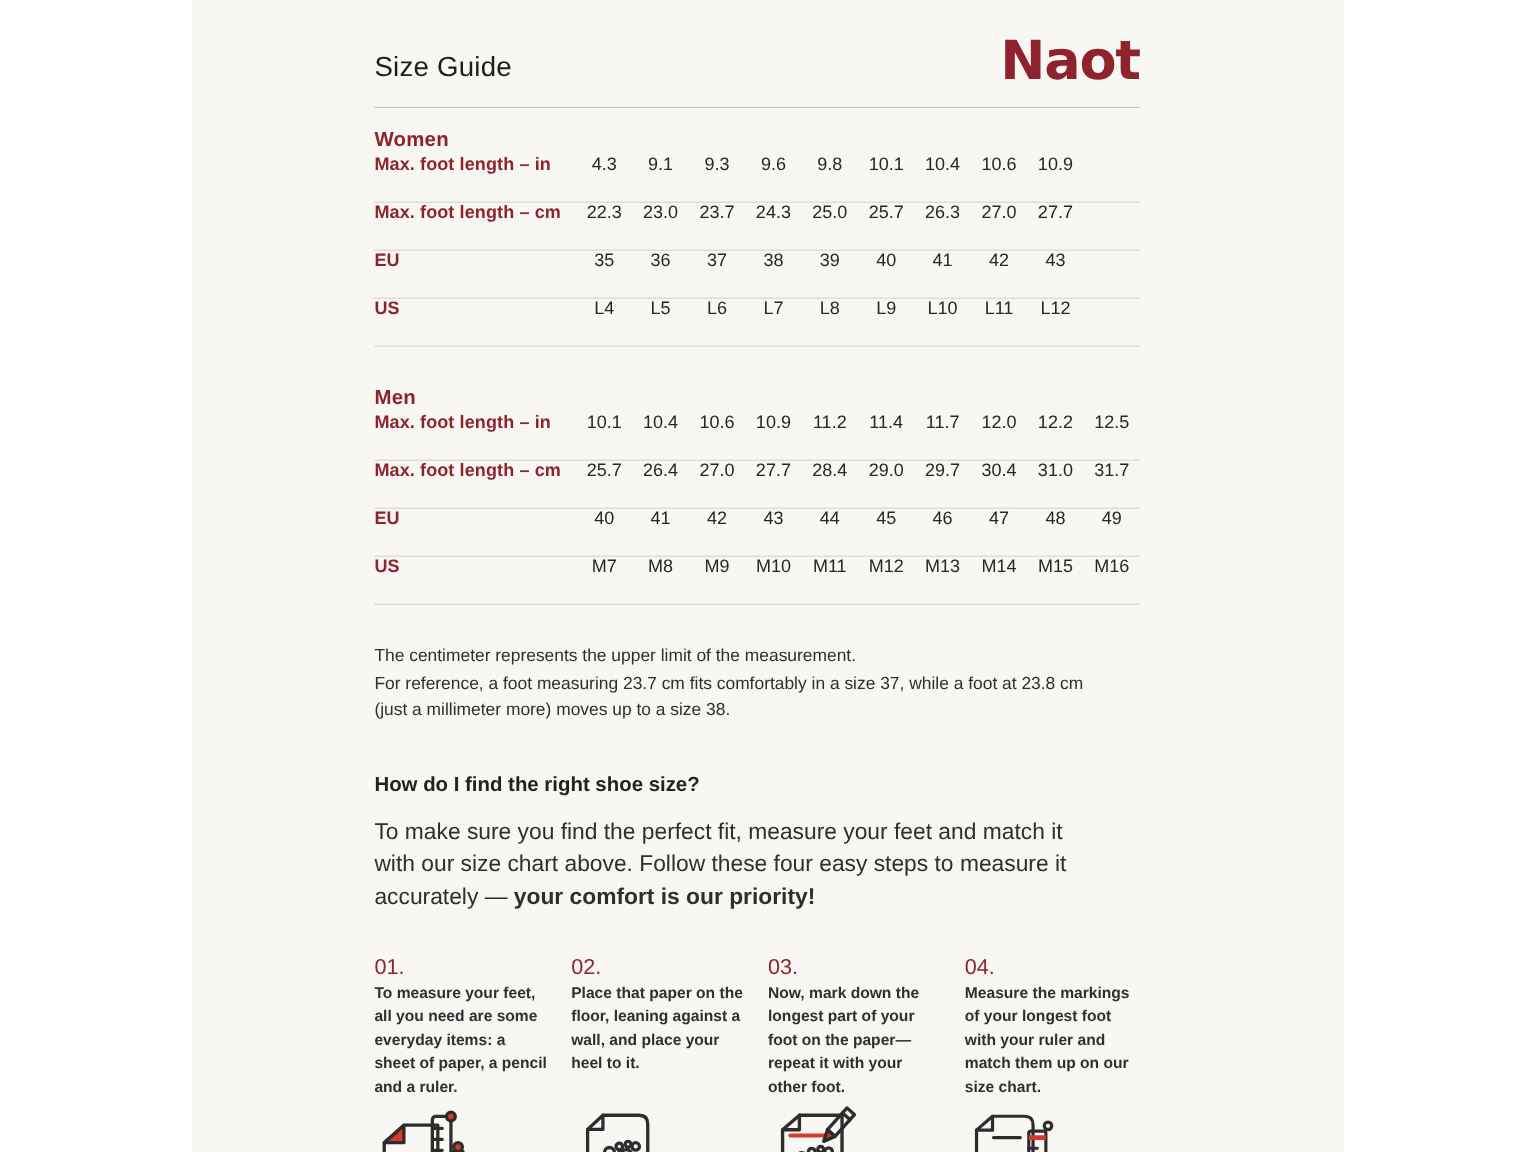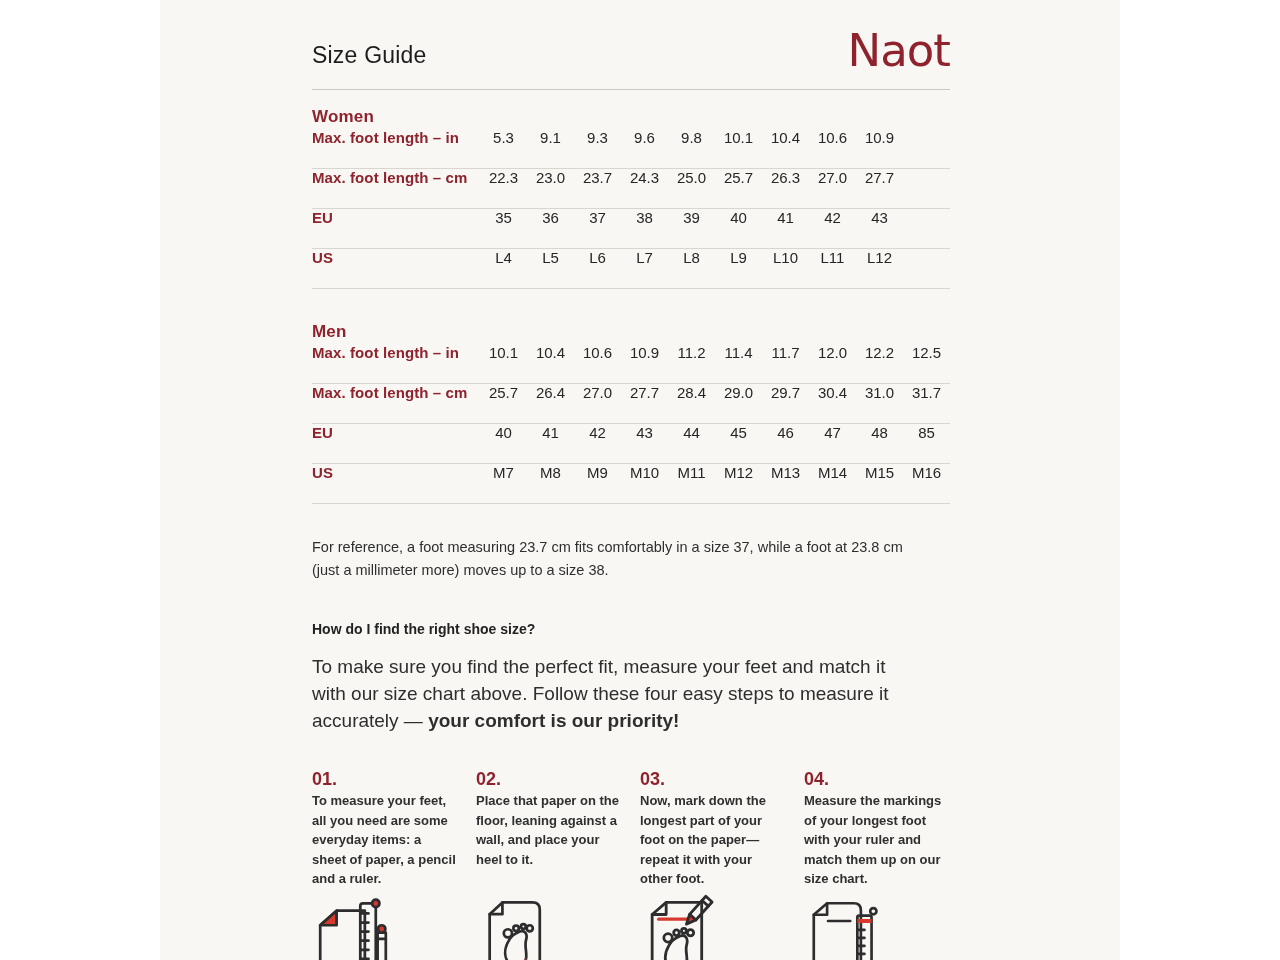--- a/index.html
+++ b/index.html
@@ -21,21 +21,21 @@
     width:960px;height:960px;margin:0 auto;background:var(--page-bg);
     padding:30px 170px 0 152px;
   }
   
   .header{
     display:flex;justify-content:space-between;align-items:flex-start;
     border-bottom:1px solid #ccc9c5;padding-bottom:16px;
   }
   .page-title{font-size:23px;color:#1d1d1d;margin-top:12px;letter-spacing:.2px;}
   .brand-logo{
-    font-family:"DejaVu Sans",sans-serif;font-size:45px;font-weight:400;
+    font-family:"DejaVu Sans",sans-serif;font-size:45px;font-weight:700;
     color:var(--maroon);letter-spacing:-1px;line-height:1;margin-top:-2px;
   }
   
   .section-heading{
     color:var(--maroon);font-size:17px;font-weight:700;letter-spacing:.2px;
     margin:17px 0 2px 0;
   }
   .section-heading.second{margin-top:33px;}
   .size-row{
     display:flex;height:40px;
@@ -45,32 +45,32 @@
     width:168px;flex:0 0 168px;color:var(--maroon);
     font-size:15px;font-weight:700;letter-spacing:.1px;
   }
   .size-cell{
     flex:1 1 0;text-align:center;font-size:15px;font-weight:500;color:#262626;
   }
   
   .notes{margin-top:32px;}
   .note-line{font-size:14.5px;line-height:22.5px;color:#2e2e2e;}
   
-  .howto-heading{margin-top:40px;font-size:14px;font-weight:700;color:#222;}
+  .howto-heading{margin-top:40px;font-size:17px;font-weight:700;color:#222;}
   .howto-intro{
     margin:16px 0 0 0;max-width:580px;font-size:19px;line-height:27px;color:#2e2e2e;
   }
   .howto-intro .bold{font-weight:700;}
   
   .steps{
     margin-top:35px;display:grid;grid-template-columns:repeat(4,1fr);
     column-gap:18px;height:212px;
   }
   .step{display:flex;flex-direction:column;}
-  .step-number{color:var(--maroon);font-size:18px;font-weight:700;}
+  .step-number{color:var(--maroon);font-size:18px;font-weight:400;}
   .step-text{
     margin-top:1px;font-size:13px;font-weight:700;line-height:19.5px;color:#2f2f2f;
   }
   .step-icon{margin-top:auto;height:86px;display:flex;align-items:flex-end;}
   .step-icon svg{display:block;}
 </style>
 </head>
 <body>
 
 <div class="page">
@@ -78,21 +78,21 @@
   <div class="header">
     <div class="page-title">Size Guide</div>
     <div class="brand-logo">Naot</div>
   </div>
 
   <div>
       <div class="section-heading">Women</div>
       <div class="size-table">
         <div class="size-row">
           <span class="row-label">Max. foot length – in</span>
-          <span class="size-cell">5.3</span>
+          <span class="size-cell">4.3</span>
           <span class="size-cell">9.1</span>
           <span class="size-cell">9.3</span>
           <span class="size-cell">9.6</span>
           <span class="size-cell">9.8</span>
           <span class="size-cell">10.1</span>
           <span class="size-cell">10.4</span>
           <span class="size-cell">10.6</span>
           <span class="size-cell">10.9</span>
           <span class="size-cell"></span>
         </div>
@@ -168,39 +168,40 @@
           <span class="row-label">EU</span>
           <span class="size-cell">40</span>
           <span class="size-cell">41</span>
           <span class="size-cell">42</span>
           <span class="size-cell">43</span>
           <span class="size-cell">44</span>
           <span class="size-cell">45</span>
           <span class="size-cell">46</span>
           <span class="size-cell">47</span>
           <span class="size-cell">48</span>
-          <span class="size-cell">85</span>
+          <span class="size-cell">49</span>
         </div>
         <div class="size-row">
           <span class="row-label">US</span>
           <span class="size-cell">M7</span>
           <span class="size-cell">M8</span>
           <span class="size-cell">M9</span>
           <span class="size-cell">M10</span>
           <span class="size-cell">M11</span>
           <span class="size-cell">M12</span>
           <span class="size-cell">M13</span>
           <span class="size-cell">M14</span>
           <span class="size-cell">M15</span>
           <span class="size-cell">M16</span>
         </div>
       </div>
     </div>
 
   <div class="notes">
+      <div class="note-line">The centimeter represents the upper limit of the measurement.</div>
       <div class="note-line">For reference, a foot measuring 23.7 cm fits comfortably in a size 37, while a foot at 23.8 cm</div>
       <div class="note-line">(just a millimeter more) moves up to a size 38.</div>
     </div>
 
   <div class="howto-heading">How do I find the right shoe size?</div>
   <p class="howto-intro"><span>To make sure you find the perfect fit, measure your feet and match it with our size chart above. Follow these four easy steps to measure it accurately — </span><span class="bold">your comfort is our priority!</span></p>
 
   <div class="steps">
       <div class="step">
         <div class="step-number">01.</div>

